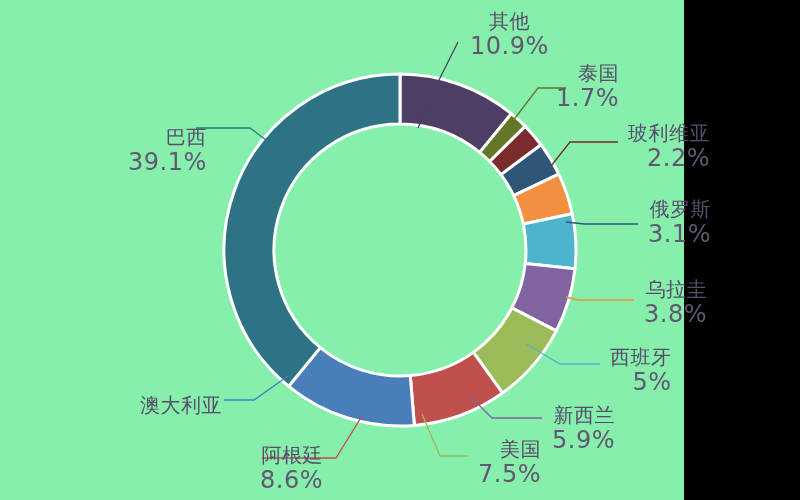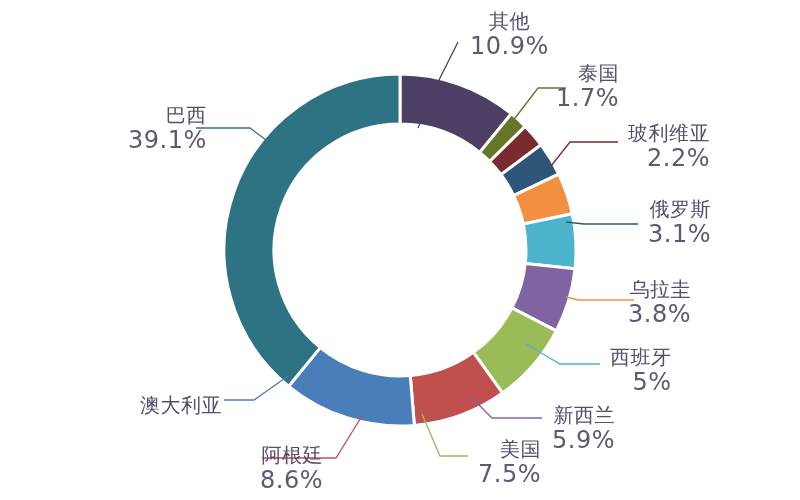--- a/index.html
+++ b/index.html
@@ -8,23 +8,23 @@
     background: #000000;
   }
   body {
     width: 800px;
     height: 500px;
     overflow: hidden;
     font-family: "DejaVu Sans", "Liberation Sans", sans-serif;
   }
   #chart-root {
     position: relative;
-    width: 800px;
+    width: 684px;
     height: 500px;
-    background: #ffffff;
+    background: #86efac;
   }
   svg#donut-svg {
     position: absolute;
     left: 0;
     top: 0;
     width: 800px;
     height: 500px;
     display: block;
   }
   .slice-path {
@@ -101,21 +101,21 @@
         <span class="label-value">1.7%</span>
       </div>
       <div class="label-group lbl-left" style="left: 628px; top: 122px;">
         <span class="label-name">玻利维亚</span>
         <span class="label-value">2.2%</span>
       </div>
       <div class="label-group lbl-left" style="left: 648px; top: 198px;">
         <span class="label-name">俄罗斯</span>
         <span class="label-value">3.1%</span>
       </div>
-      <div class="label-group lbl-left" style="left: 628px; top: 278px;">
+      <div class="label-group lbl-left" style="left: 644px; top: 278px;">
         <span class="label-name">乌拉圭</span>
         <span class="label-value">3.8%</span>
       </div>
       <div class="label-group lbl-left" style="left: 610px; top: 346px;">
         <span class="label-name">西班牙</span>
         <span class="label-value">5%</span>
       </div>
       <div class="label-group lbl-left" style="left: 552px; top: 404px;">
         <span class="label-name">新西兰</span>
         <span class="label-value">5.9%</span>
@@ -124,19 +124,19 @@
         <span class="label-name">美国</span>
         <span class="label-value">7.5%</span>
       </div>
       <div class="label-group lbl-left" style="left: 260px; top: 444px;">
         <span class="label-name">阿根廷</span>
         <span class="label-value">8.6%</span>
       </div>
       <div class="label-group lbl-left" style="left: 140px; top: 394px; font-family: Liberation Serif, serif;">
         <span class="label-name">澳大利亚</span>
       </div>
-      <div class="label-group lbl-left" style="left: 128px; top: 104px;">
+      <div class="label-group lbl-left" style="left: 128px; top: 126px;">
         <span class="label-name">巴西</span>
         <span class="label-value">39.1%</span>
       </div>
     </div>
 
 </div>
 
 </body></html>

